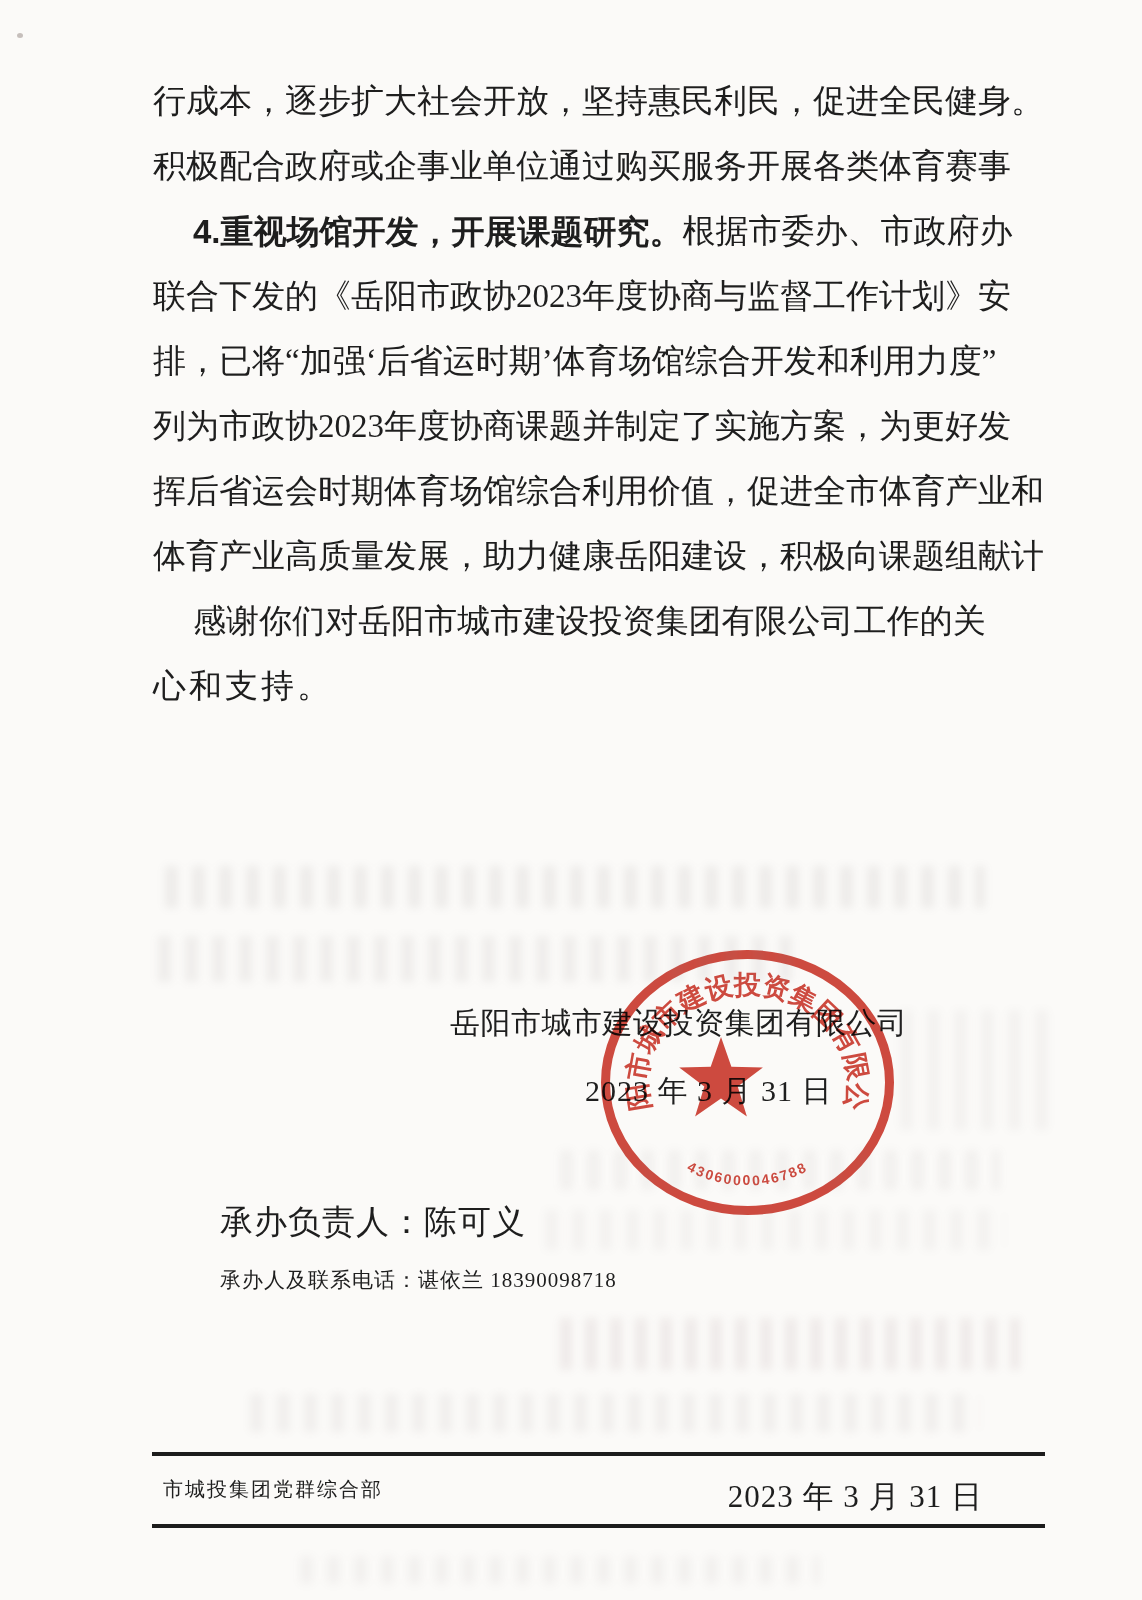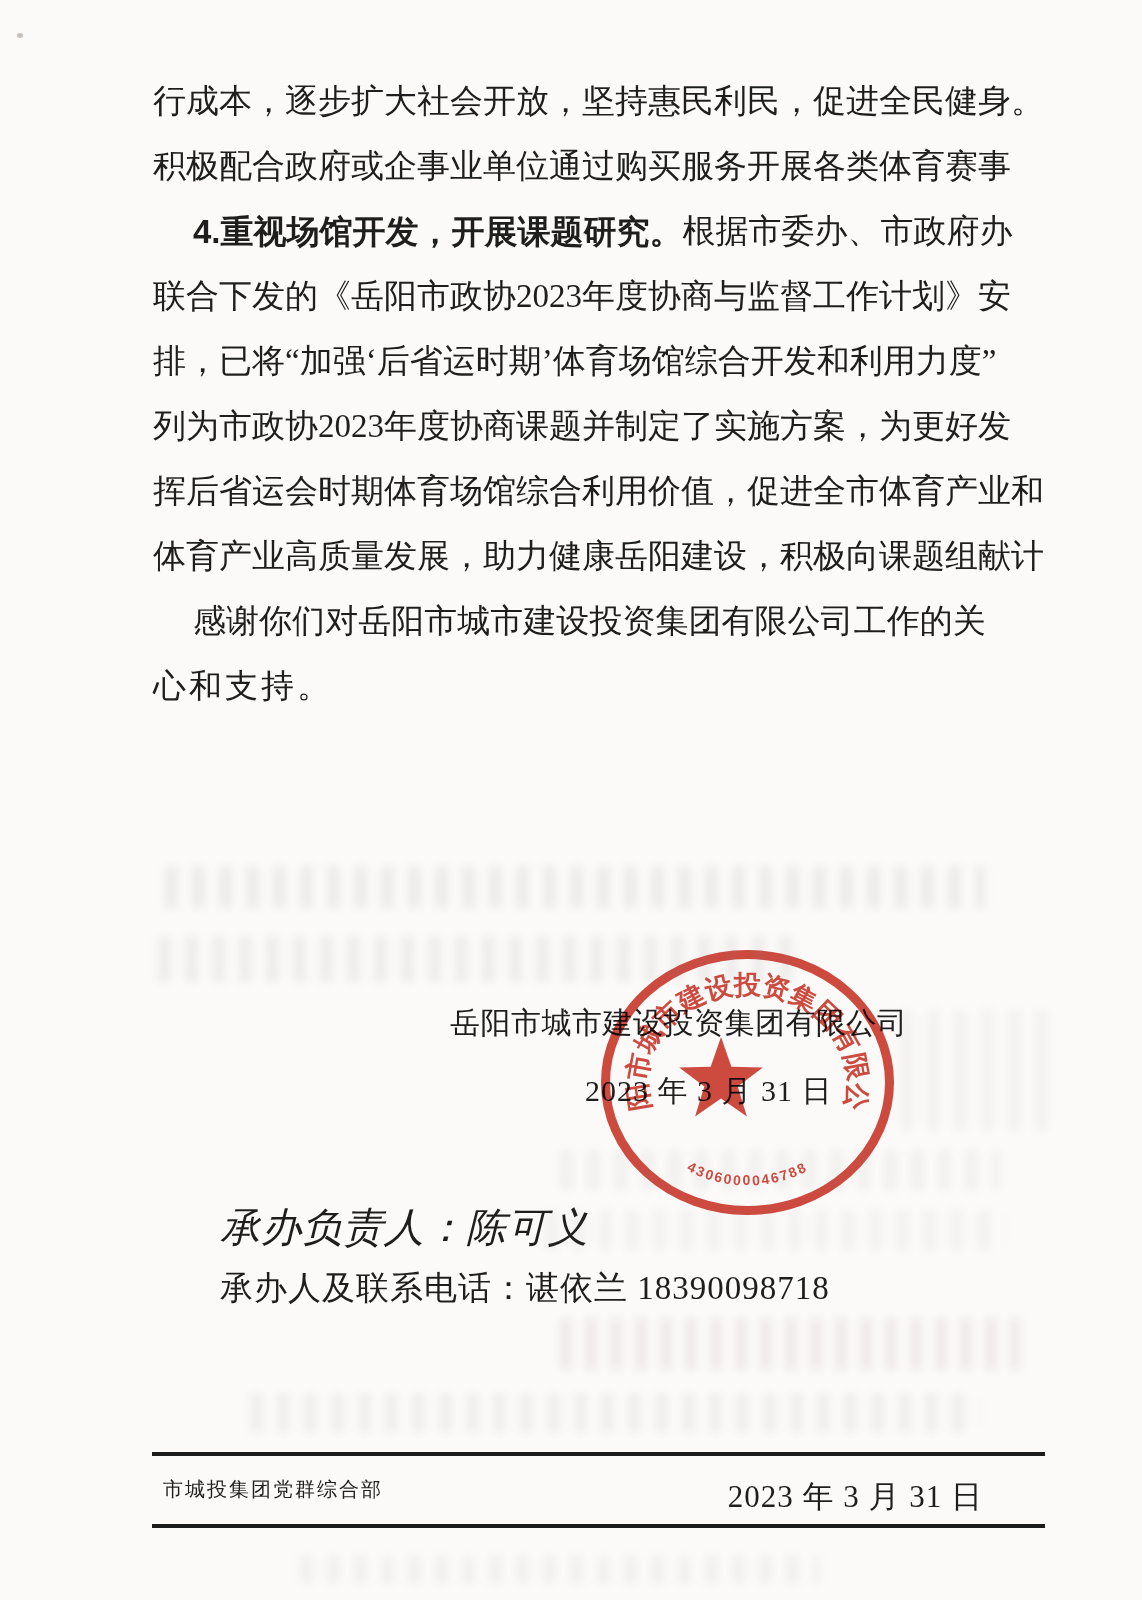--- a/index.html
+++ b/index.html
@@ -25,22 +25,22 @@
   .line.last{letter-spacing:3px;}
   .line.ind{padding-left:40px;}
   .hei{
     font-family:"Liberation Sans", sans-serif;
     font-weight:bold;
   }
   
   .sig-company{position:absolute;left:450px;top:1003px;font-size:30px;letter-spacing:0.5px;}
   .sig-date{position:absolute;left:585px;top:1071px;font-size:30px;letter-spacing:1px;}
   
-  .contact-1{position:absolute;left:220px;top:1200px;font-size:40px;letter-spacing:1px;font-style:italic;}
-  .contact-2{position:absolute;left:220px;top:1266px;font-size:33px;letter-spacing:1px;font-family:Liberation Serif, serif;}
+  .contact-1{position:absolute;left:220px;top:1200px;font-size:33px;letter-spacing:1px;}
+  .contact-2{position:absolute;left:220px;top:1266px;font-size:21px;letter-spacing:1px;font-family:Liberation Serif, serif;}
   
   .rule{position:absolute;left:152px;width:893px;height:4px;background:#1c1c1c;}
   .rule-top{top:1452px;}
   .rule-bottom{top:1524px;}
   .footer-left{position:absolute;left:163px;top:1476px;font-size:20px;letter-spacing:2px;}
   .footer-right{position:absolute;right:159px;top:1476px;font-size:31px;letter-spacing:1px;}
   
   .seal{position:absolute;left:600px;top:950px;width:295px;height:265px;
         mix-blend-mode:multiply;opacity:.88;}
   

